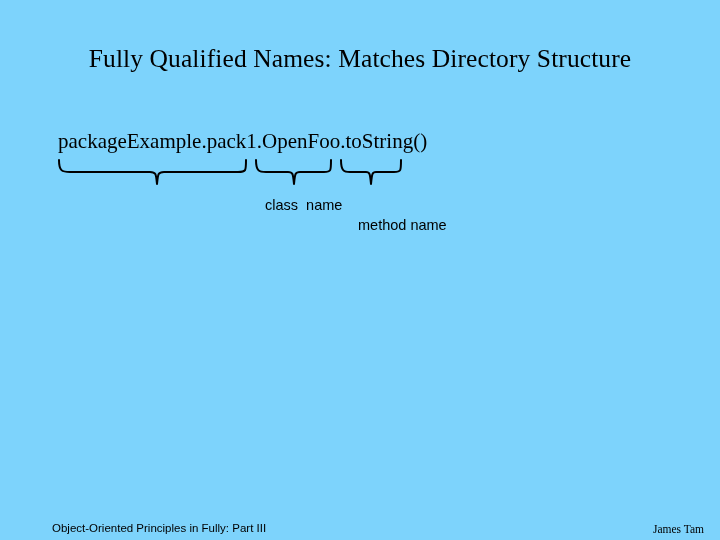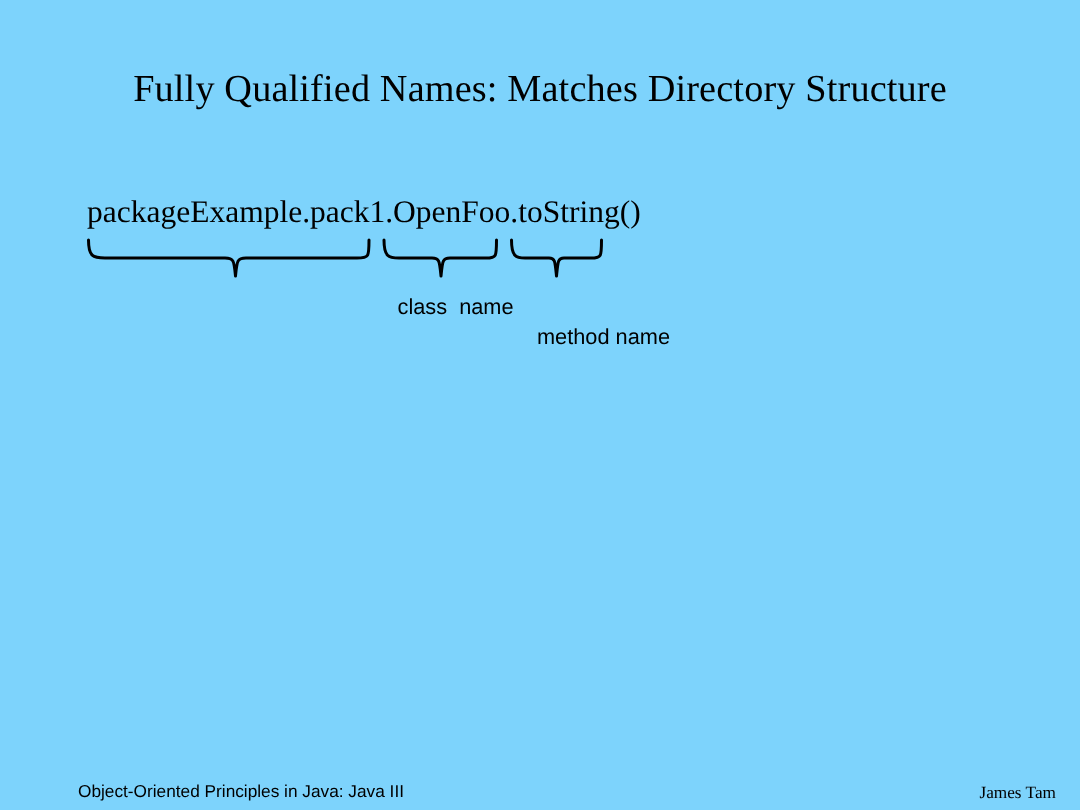--- a/index.html
+++ b/index.html
@@ -146,17 +146,17 @@
                C 401 172, 401 171, 401 160" fill="none" stroke="#000000" stroke-width="2" stroke-linecap="round" stroke-linejoin="round"></path>
     </svg>
 
 
     <div class="brace-label" id="label-class">class  name</div>
 
     <div class="brace-label" id="label-method">method name</div>
 
   </div>
 
-  <div id="footer-left">Object-Oriented Principles in Java: Java III</div>
+  <div id="footer-left">Object-Oriented Principles in Fully: Part III</div>
 
   <div id="footer-right">James Tam</div>
 
 </div>
 
 </body></html>

